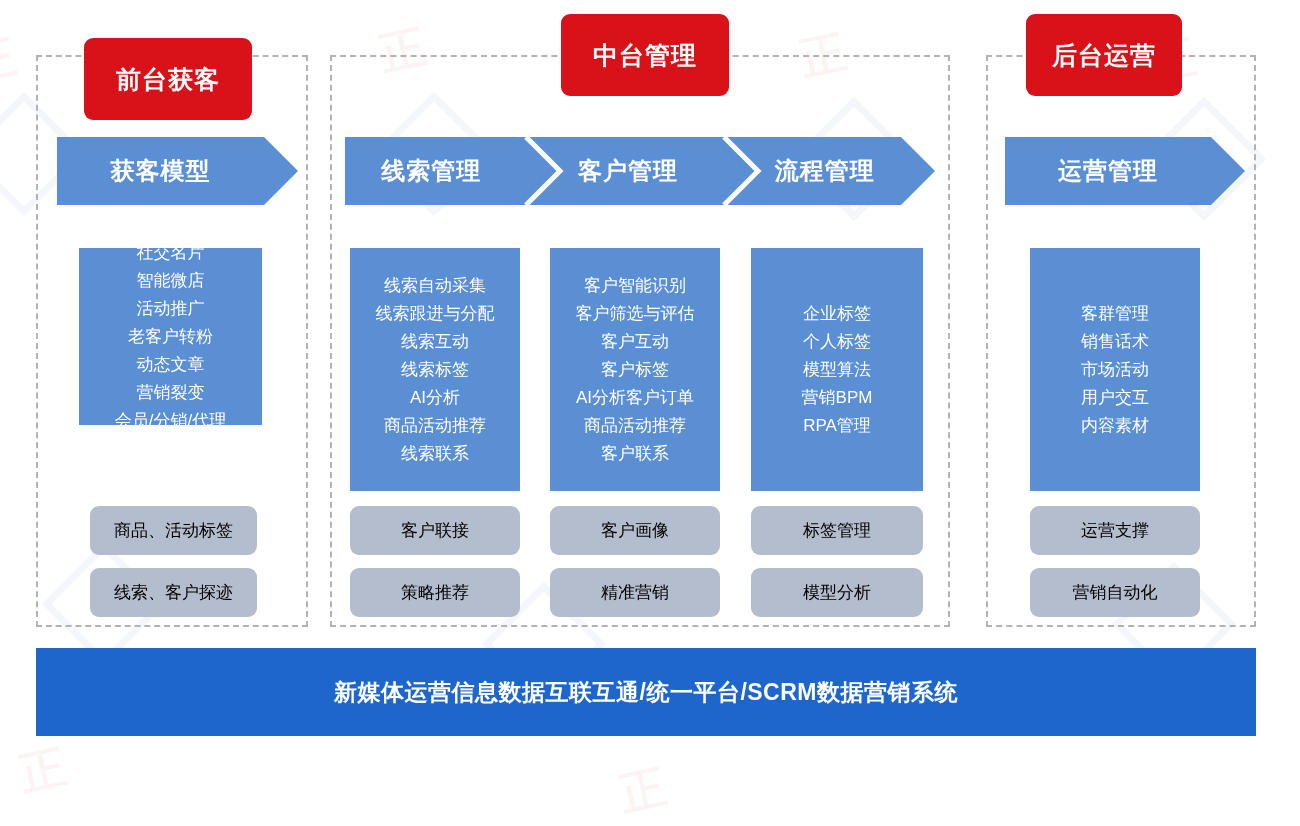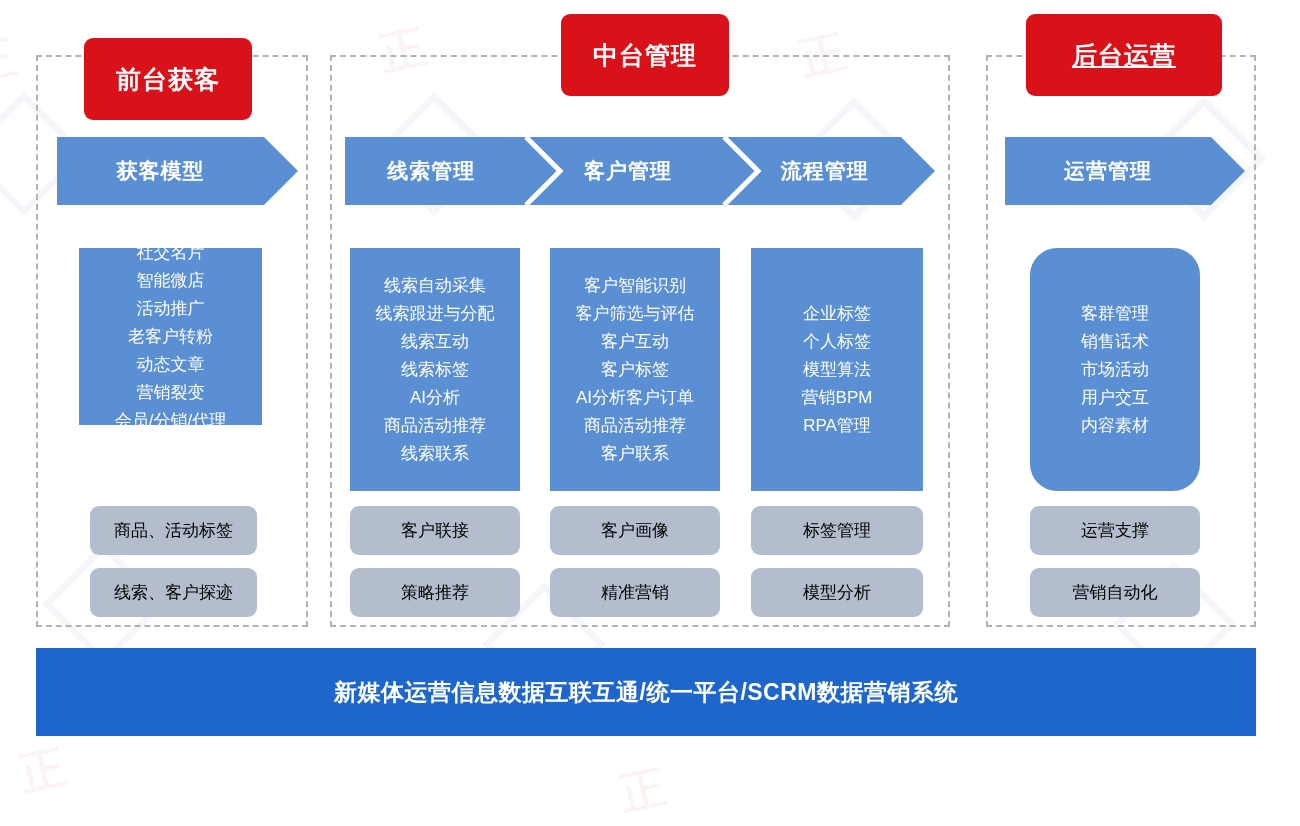--- a/index.html
+++ b/index.html
@@ -68,21 +68,21 @@
     font-size: 25px;
     font-weight: bold;
     letter-spacing: 1px;
     display: flex;
     align-items: center;
     justify-content: center;
     z-index: 6;
   }
   #badge-front { left: 84px;   width: 168px; margin-top: 24px; }
   #badge-mid   { left: 561px;  width: 168px; }
-  #badge-back  { left: 1026px; width: 196px; text-decoration: underline; }
+  #badge-back  { left: 1026px; width: 156px; }
 
   
   .arrow-row {
     position: absolute;
     height: 68px;
     top: 137px;
     z-index: 4;
   }
   #arrow-front { left: 57px;  width: 241px; }
   #arrow-mid   { left: 345px; width: 590px; }
@@ -95,21 +95,21 @@
     display: flex;
     z-index: 5;
     pointer-events: none;
   }
   .arrow-label {
     flex: 1 1 0;
     display: flex;
     align-items: center;
     justify-content: center;
     color: #ffffff;
-    font-size: 21px;
+    font-size: 24px;
     font-weight: bold;
     letter-spacing: 1px;
   }
   #arrow-front .arrow-label { padding-right: 34px; }
   #arrow-back  .arrow-label { padding-right: 34px; }
   #arrow-mid   .arrow-label { padding-right: 24px; }
 
   
   .feature-box {
     position: absolute;
@@ -125,21 +125,21 @@
     color: #ffffff;
     font-size: 17px;
     line-height: 28px;
     white-space: nowrap;
     text-align: center;
   }
   #fbox-front { left: 79px;   width: 183px; height: 177px; }
   #fbox-lead  { left: 350px;  width: 170px; height: 243px; }
   #fbox-cust  { left: 550px;  width: 170px; height: 243px; }
   #fbox-flow  { left: 751px;  width: 172px; height: 243px; }
-  #fbox-back  { left: 1030px; width: 170px; height: 243px; border-radius: 27px; }
+  #fbox-back  { left: 1030px; width: 170px; height: 243px; }
 
   
   .pill {
     position: absolute;
     background: #b4bdcd;
     border-radius: 9px;
     display: flex;
     align-items: center;
     justify-content: center;
     color: #000000;

